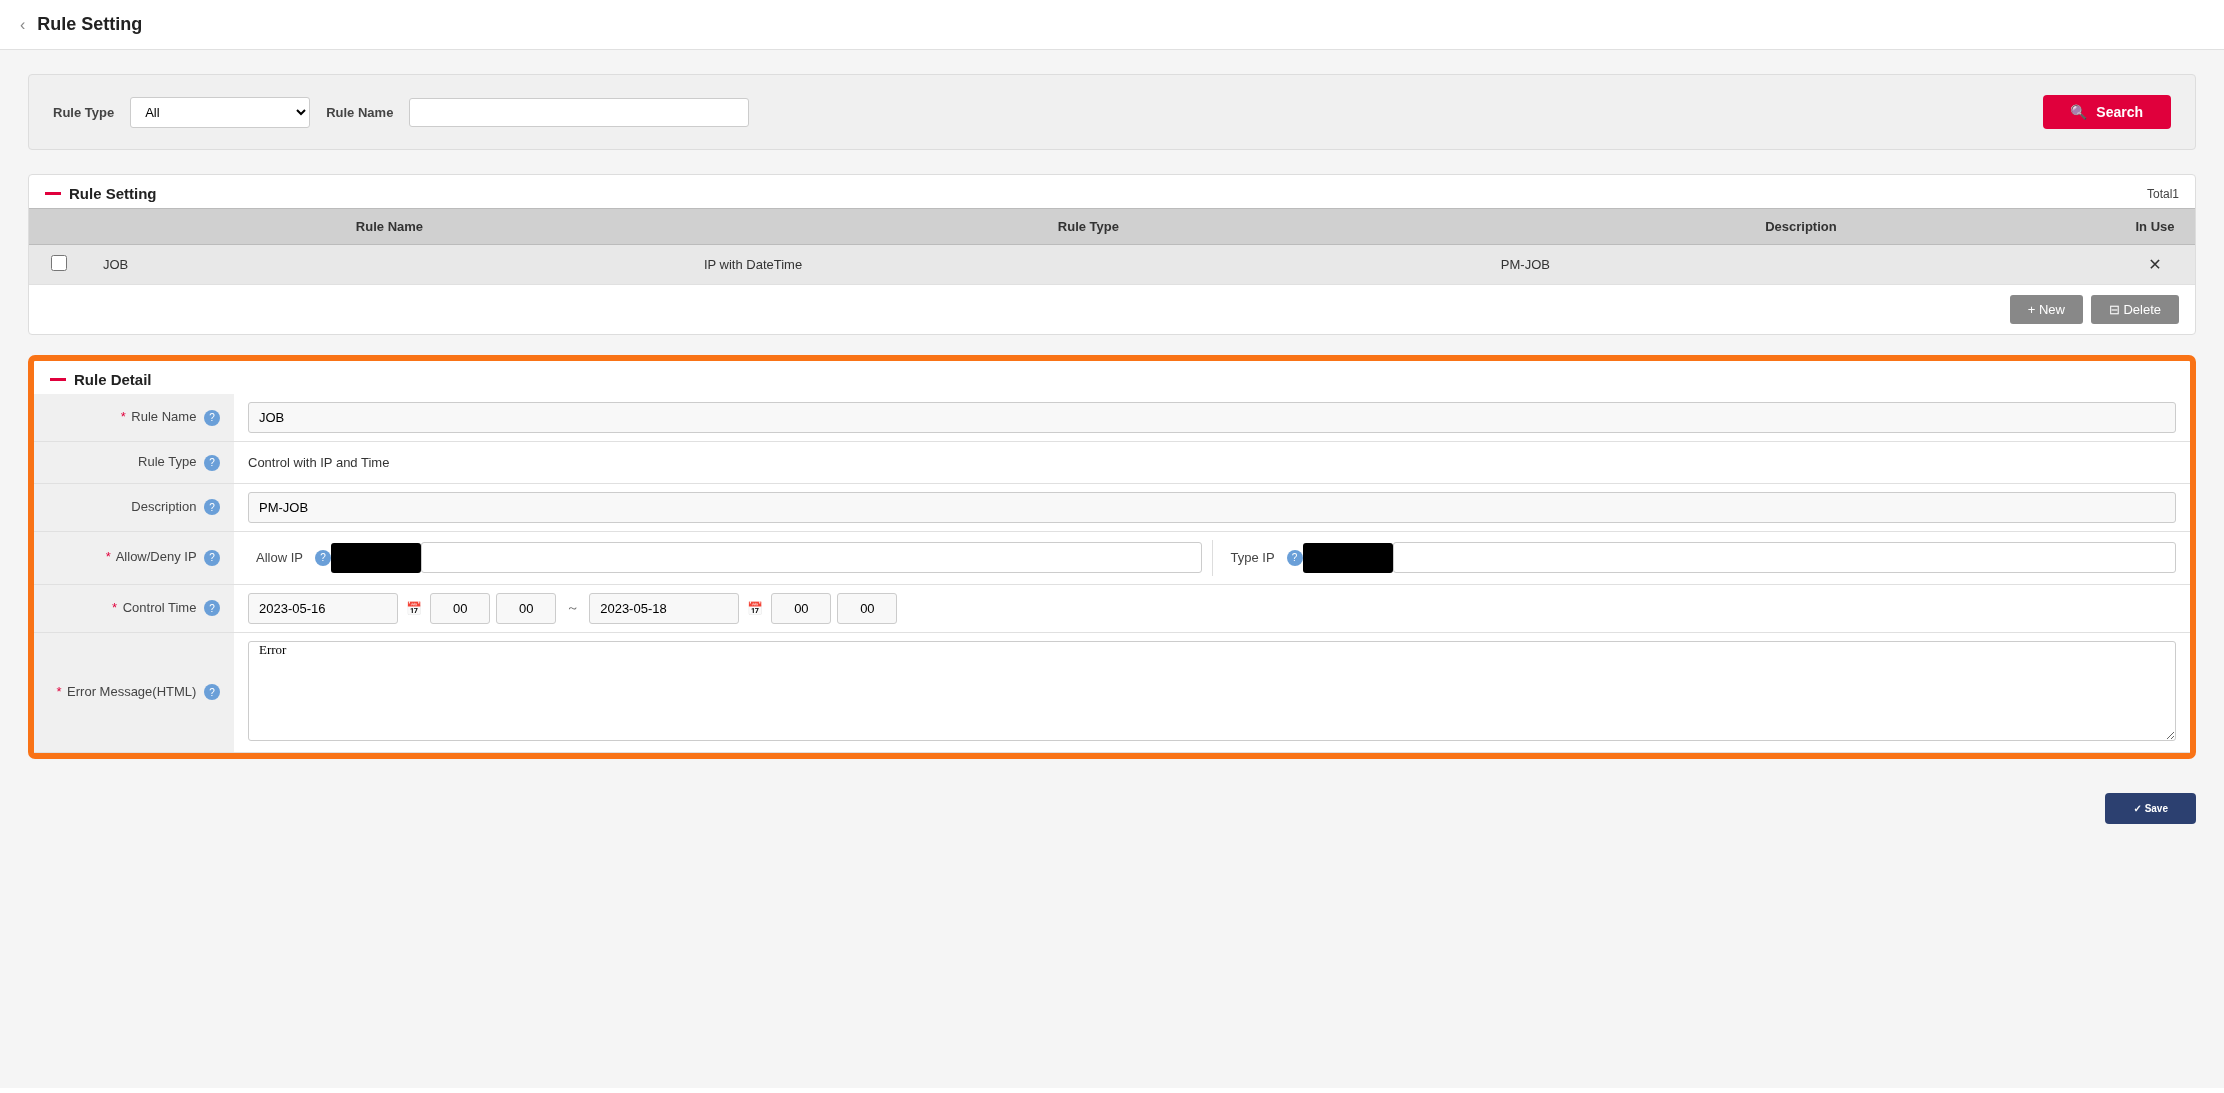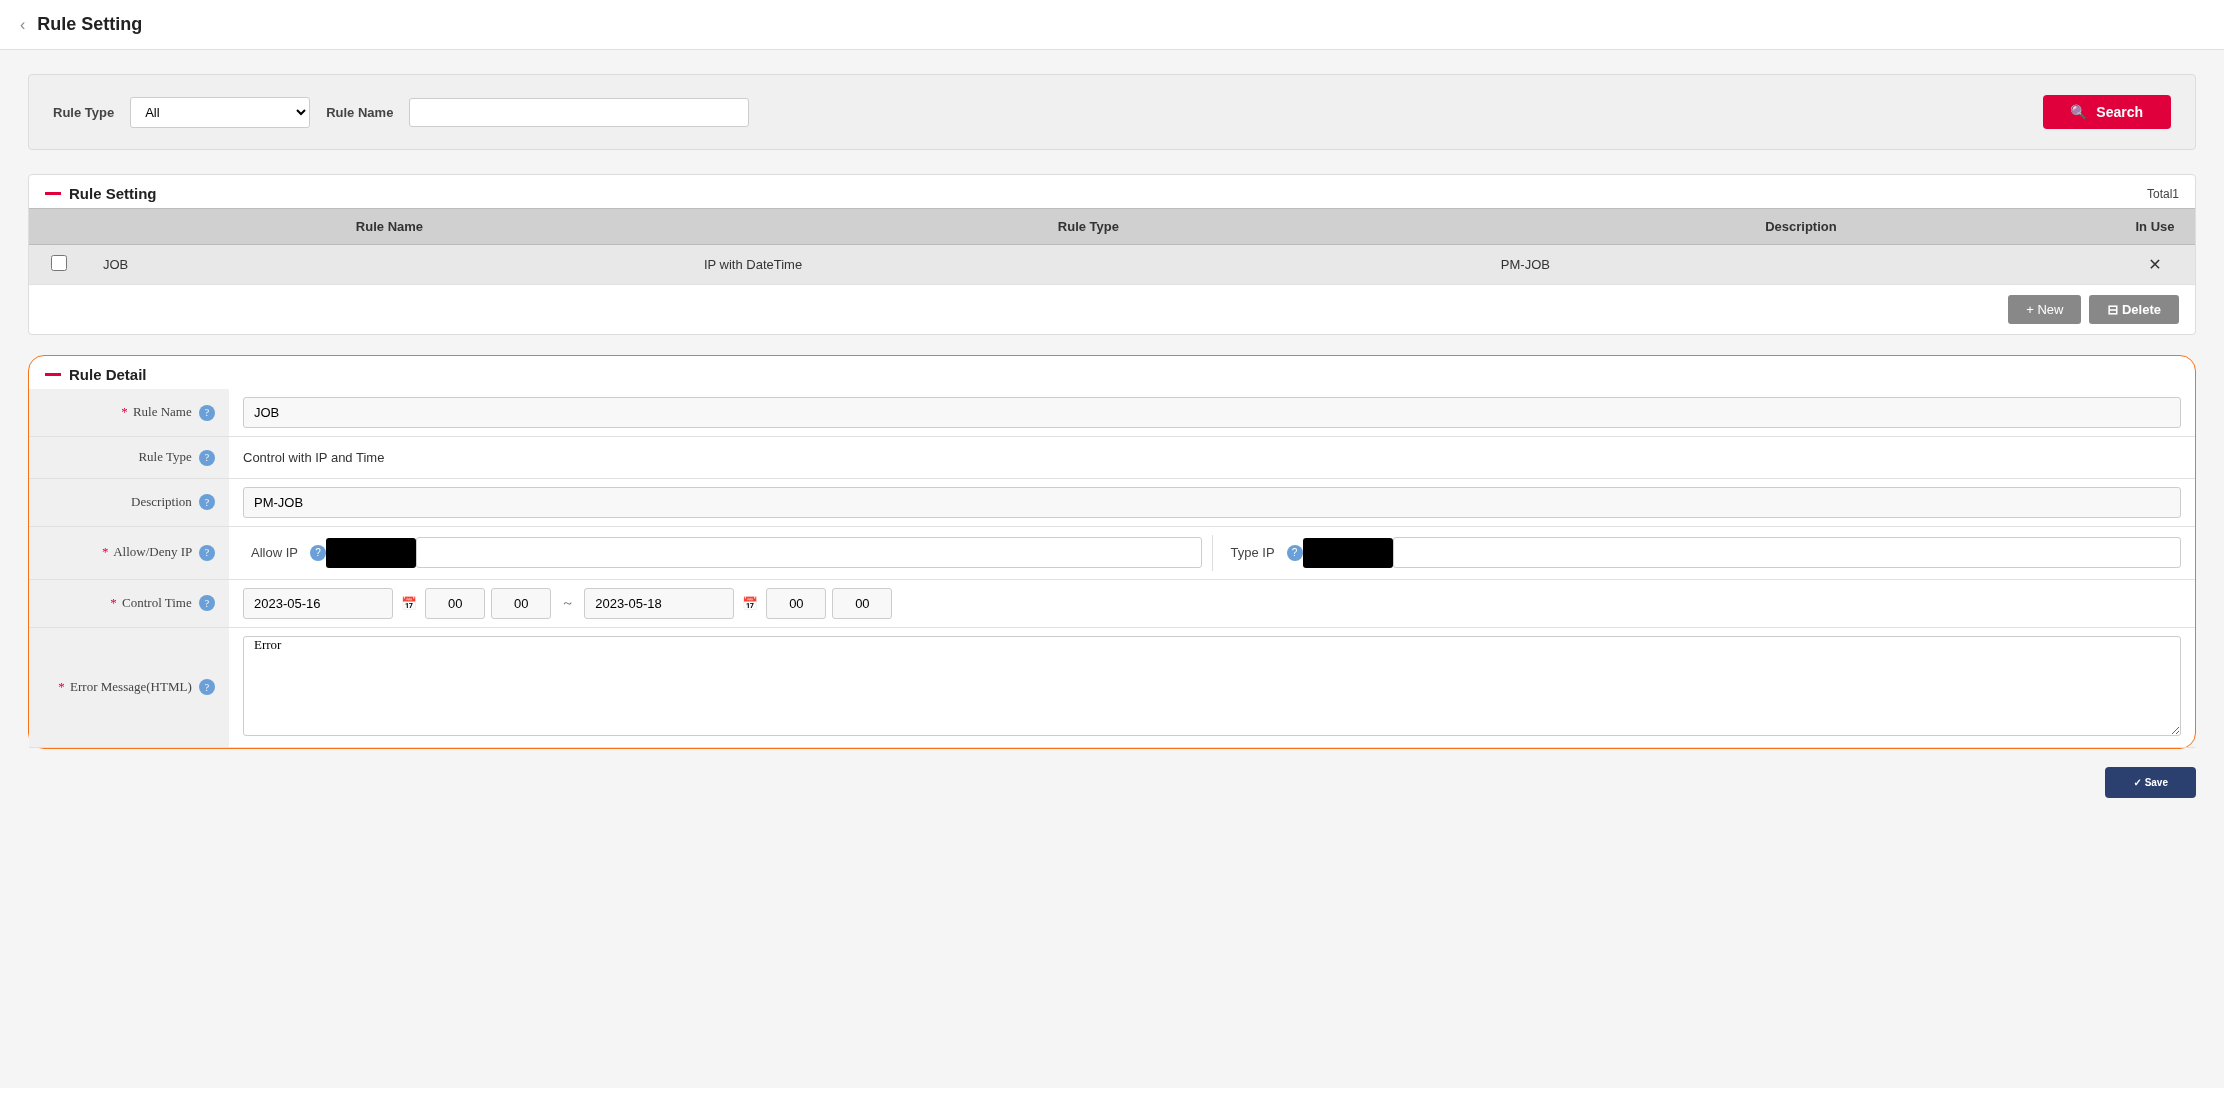--- a/index.html
+++ b/index.html
@@ -163,47 +163,45 @@
       gap: 5px;
       font-weight: 500;
     }
     .btn-new {
       background: #888;
       color: #fff;
     }
     .btn-delete {
       background: #888;
       color: #fff;
-      font-weight: bold;
     }
 
     
     .rule-detail-section {
       background: #fff;
-      border: 1px solid #f97316;
-      border-radius: 16px;
-      margin-bottom: 8px;
+      border: 6px solid #f97316;
+      border-radius: 7px;
+      margin-bottom: 24px;
     }
     .detail-table {
       width: 100%;
       border-collapse: collapse;
     }
     .detail-table tr {
       border-bottom: 1px solid #e0e0e0;
     }
     .detail-table td.label-cell {
       background: #f0f0f0;
       width: 200px;
       padding: 12px 14px;
       text-align: right;
       font-weight: 500;
       color: #444;
       vertical-align: middle;
       font-size: 13px;
-      font-family: Liberation Serif, serif;
     }
     .detail-table td.value-cell {
       padding: 8px 14px;
       vertical-align: middle;
     }
     .required-star {
       color: #e0003c;
       margin-right: 2px;
     }
     .help-icon {

